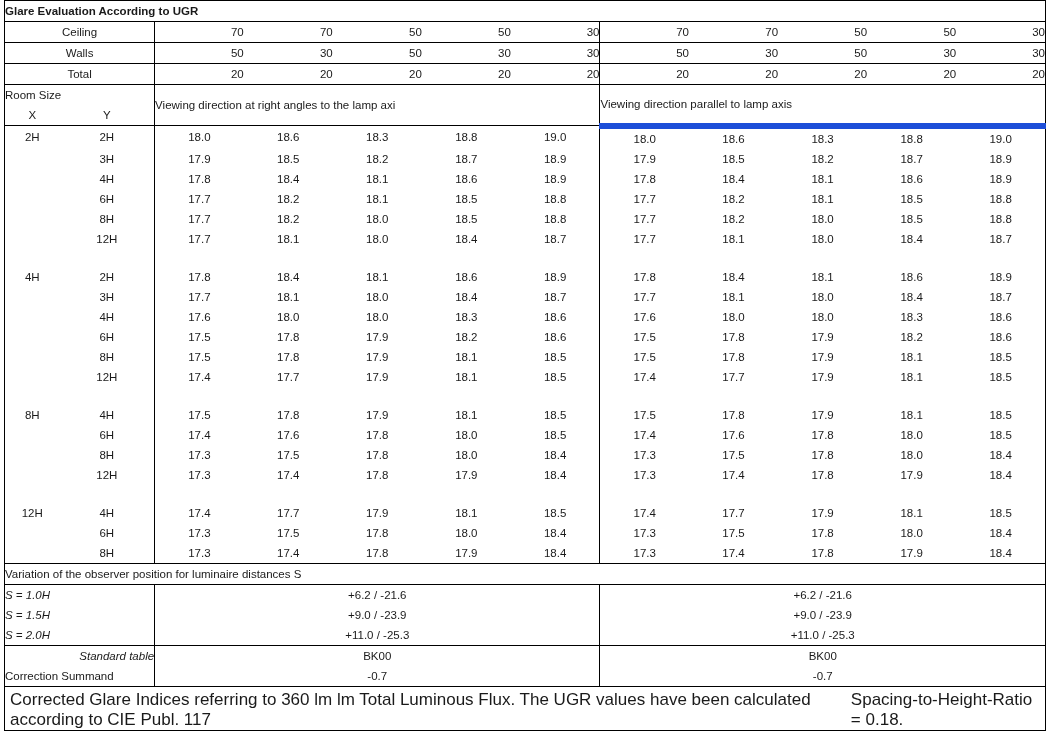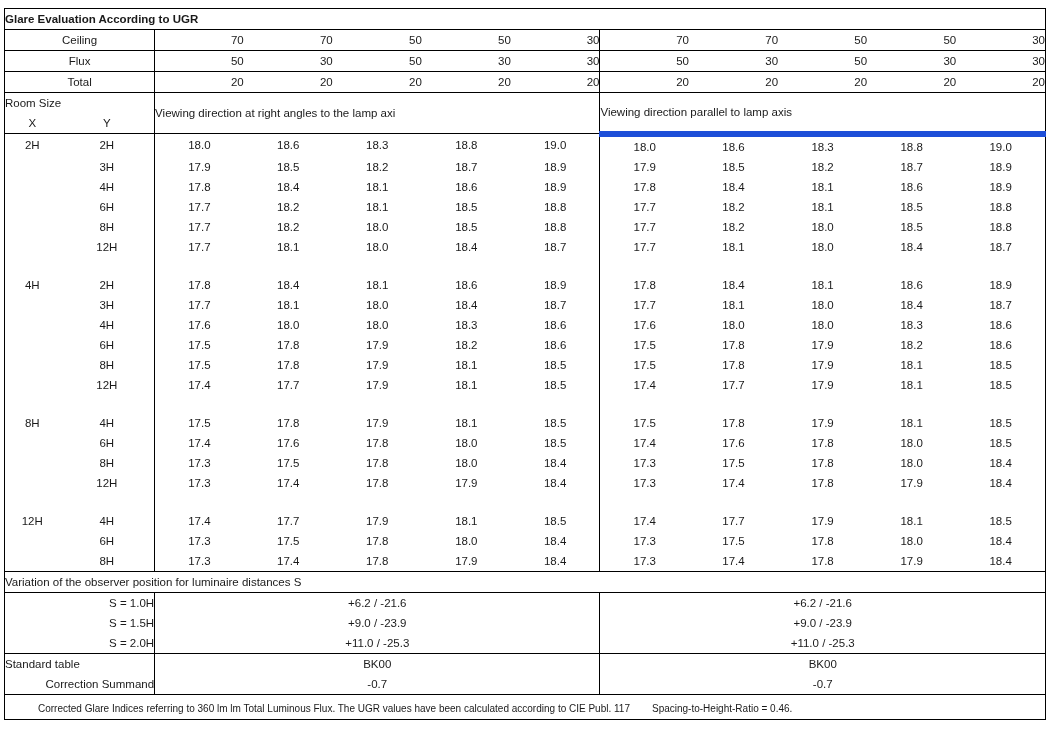--- a/index.html
+++ b/index.html
@@ -10,21 +10,21 @@
   body {
     font-family: "Liberation Sans", sans-serif;
     font-size: 11px;
     color: #1a1a1a;
   }
   #sheet {
     width: 1050px;
     height: 734px;
     position: relative;
     box-sizing: border-box;
-    padding: 8px 4px 0 4px;
+    padding: 0 4px 0 4px;
   }
   table.ugr {
     width: 1042px;
     border-collapse: collapse;
     table-layout: fixed;
   }
   table.ugr td {
     padding: 0;
     vertical-align: middle;
     height: 20px;
@@ -99,74 +99,75 @@
     height: 18px;
   }
   .varhdr {
     padding-left: 5px;
     border-top: 1px solid #000;
     border-bottom: 1px solid #000;
     height: 20px;
     margin-top: 14px;
   }
   .slabel {
+    text-align: left;
+    border-right: 1px solid #000;
+    height: 20px;
+    font-style: italic;
+  }
+  .sval {
+    text-align: center;
+    height: 20px;
+  }
+  .sval-mid {
+    text-align: center;
+    border-right: 1px solid #000;
+    height: 20px;
+  }
+  .stdlabel {
     text-align: right;
     border-right: 1px solid #000;
-    height: 20px;
-  }
-  .sval {
-    text-align: center;
-    height: 20px;
-  }
-  .sval-mid {
-    text-align: center;
-    border-right: 1px solid #000;
-    height: 20px;
-  }
-  .stdlabel {
+    border-top: 1px solid #000;
+    height: 20px;
+    font-style: italic;
+  }
+  .stdval {
+    text-align: center;
+    border-right: 1px solid #000;
+    border-top: 1px solid #000;
+    height: 20px;
+  }
+  .stdval-last {
+    text-align: center;
+    border-top: 1px solid #000;
+    height: 20px;
+  }
+  .corrlabel {
     text-align: left;
-    border-right: 1px solid #000;
-    border-top: 1px solid #000;
-    height: 20px;
-  }
-  .stdval {
-    text-align: center;
-    border-right: 1px solid #000;
-    border-top: 1px solid #000;
-    height: 20px;
-  }
-  .stdval-last {
-    text-align: center;
-    border-top: 1px solid #000;
-    height: 20px;
-  }
-  .corrlabel {
-    text-align: right;
     border-right: 1px solid #000;
     border-bottom: 1px solid #000;
     height: 20px;
   }
   .corrval {
     text-align: center;
     border-right: 1px solid #000;
     border-bottom: 1px solid #000;
     height: 20px;
   }
   .corrval-last {
     text-align: center;
     border-bottom: 1px solid #000;
     height: 20px;
   }
   .footer {
     display: flex;
     padding-left: 5px;
     padding-top: 3px;
-    font-size: 10px;
+    font-size: 17px;
     gap: 22px;
-    margin-left: 28px;
   }
 </style>
 </head>
 <body>
 
 <div id="sheet">
   <table class="ugr outer-border">
     <colgroup>
       <col style="width:55px">
       <col style="width:95px">
@@ -194,21 +195,21 @@
         <td class="val">50</td>
         <td class="val sep">30</td>
         <td class="val">70</td>
         <td class="val">70</td>
         <td class="val">50</td>
         <td class="val">50</td>
         <td class="val">30</td>
       </tr>
 
       <tr>
-        <td class="rowlabel" colspan="2">Flux</td>
+        <td class="rowlabel" colspan="2">Walls</td>
         <td class="val">50</td>
         <td class="val">30</td>
         <td class="val">50</td>
         <td class="val">30</td>
         <td class="val sep">30</td>
         <td class="val">50</td>
         <td class="val">30</td>
         <td class="val">50</td>
         <td class="val">30</td>
         <td class="val">30</td>
@@ -560,19 +561,19 @@
       <tr>
         <td class="corrlabel" colspan="2">Correction Summand</td>
         <td class="corrval" colspan="5">-0.7</td>
         <td class="corrval-last" colspan="5">-0.7</td>
       </tr>
 
       <tr>
         <td colspan="12" style="height:24px;padding:0;">
           <div class="footer">
             <span>Corrected Glare Indices referring to 360 lm lm Total Luminous Flux. The UGR values have been calculated according to CIE Publ. 117</span>
-            <span>Spacing-to-Height-Ratio = 0.46.</span>
+            <span>Spacing-to-Height-Ratio = 0.18.</span>
           </div>
         </td>
       </tr>
     </tbody>
   </table>
 </div>
 
 </body></html>

